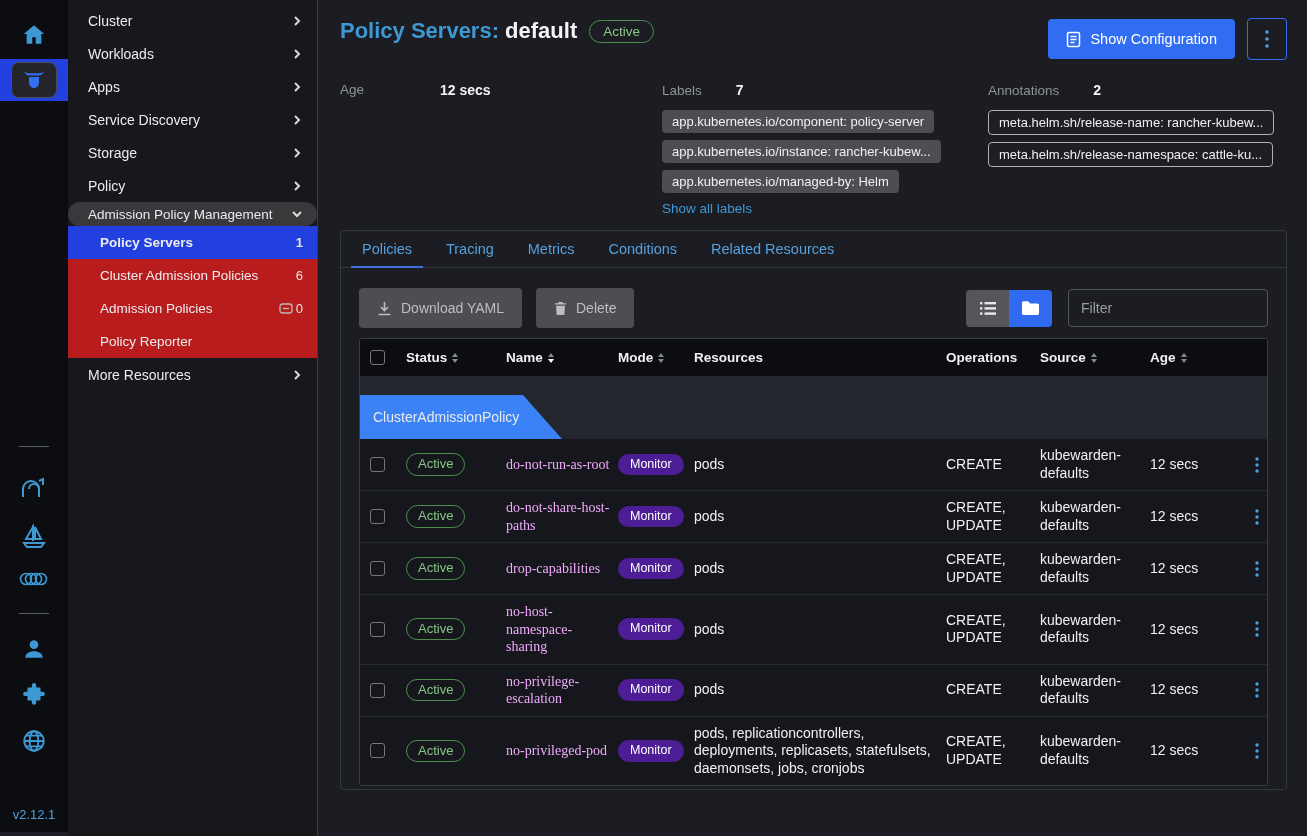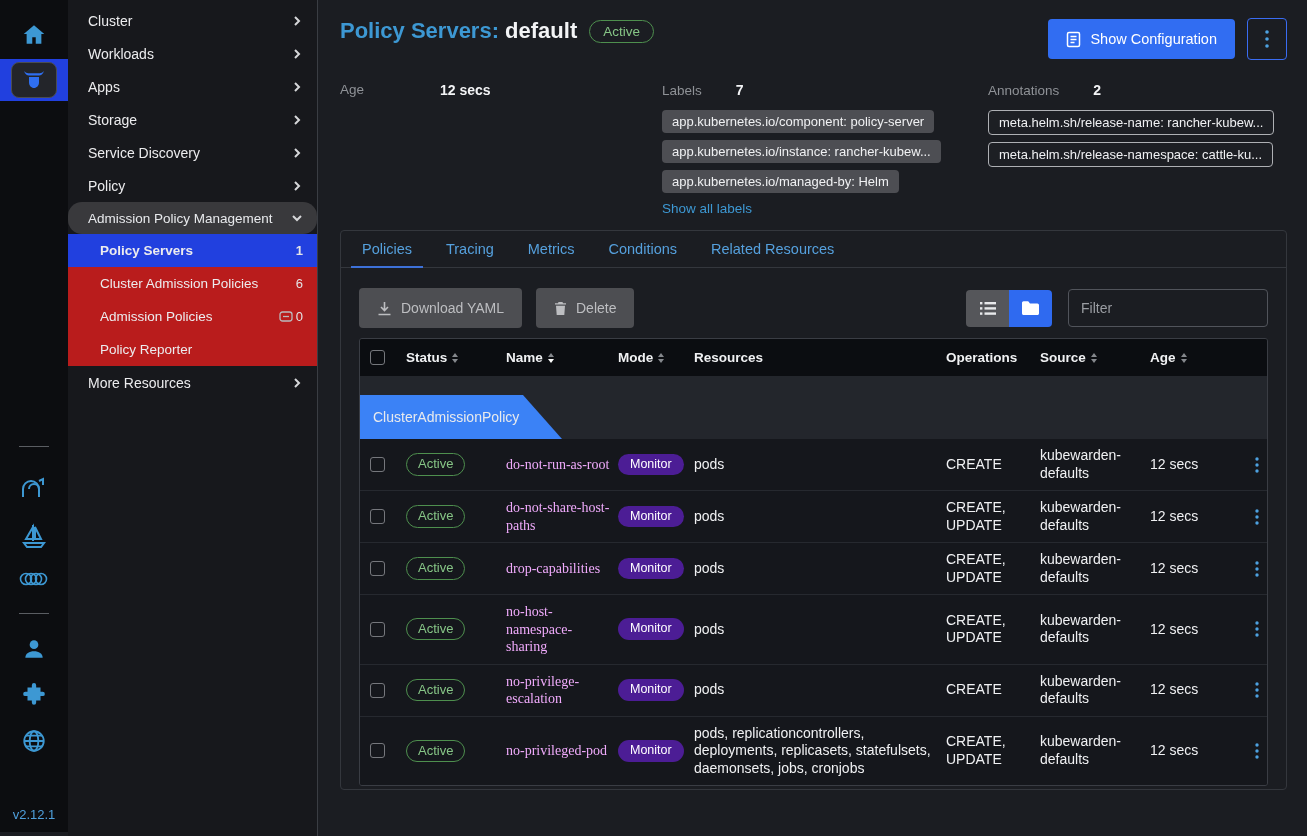--- a/index.html
+++ b/index.html
@@ -34,21 +34,21 @@
   .sidebar {
     width:250px; height:836px; background:#17181c; flex:none;
     border-right:1px solid #3a3d43; padding-top:4px; display:flex; flex-direction:column;
   }
   .nav-item {
     height:33px; display:flex; align-items:center; padding:0 14px 0 20px;
     color:#ececee; font-size:14px; cursor:pointer;
   }
   .nav-item .lbl { flex:1; }
   .chev { color:#d6d7d9; display:flex; }
-  .nav-group-header { height:32px; background:#39393c; display:flex; align-items:center; padding:0 14px 0 20px; font-size:13.5px;border-radius:14px; }
+  .nav-group-header { height:24px; background:#39393c; display:flex; align-items:center; padding:0 14px 0 20px; font-size:13.5px;border-radius:14px; }
   .nav-group-header .lbl { flex:1; }
   .nav-sub { background:#b91c1c; }
   .nav-sub-item {
     height:33px; display:flex; align-items:center; padding:0 14px 0 32px;
     font-size:13.5px; color:#ececee; cursor:pointer;
   }
   .nav-sub-item .lbl { flex:1; }
   .nav-sub-item.selected { background:#2140df; font-weight:bold; }
   .count { font-size:13px; color:#e3e4e6; display:flex; align-items:center; gap:3px; }
   .ns-badge { display:flex; align-items:center; color:#b9babd; }
@@ -248,29 +248,29 @@
   </div>
   <div class="nav-item">
     <span class="lbl">Apps</span>
     <span class="chev">
         <svg width="12" height="12" viewBox="0 0 12 12" fill="none" stroke="#d6d7d9" stroke-width="2">
           <path d="M4 2l4 4-4 4"></path>
         </svg>
       </span>
   </div>
   <div class="nav-item">
+    <span class="lbl">Service Discovery</span>
+    <span class="chev">
+        <svg width="12" height="12" viewBox="0 0 12 12" fill="none" stroke="#d6d7d9" stroke-width="2">
+          <path d="M4 2l4 4-4 4"></path>
+        </svg>
+      </span>
+  </div>
+  <div class="nav-item">
     <span class="lbl">Storage</span>
-    <span class="chev">
-        <svg width="12" height="12" viewBox="0 0 12 12" fill="none" stroke="#d6d7d9" stroke-width="2">
-          <path d="M4 2l4 4-4 4"></path>
-        </svg>
-      </span>
-  </div>
-  <div class="nav-item">
-    <span class="lbl">Service Discovery</span>
     <span class="chev">
         <svg width="12" height="12" viewBox="0 0 12 12" fill="none" stroke="#d6d7d9" stroke-width="2">
           <path d="M4 2l4 4-4 4"></path>
         </svg>
       </span>
   </div>
   <div class="nav-item">
     <span class="lbl">Policy</span>
     <span class="chev">
         <svg width="12" height="12" viewBox="0 0 12 12" fill="none" stroke="#d6d7d9" stroke-width="2">

